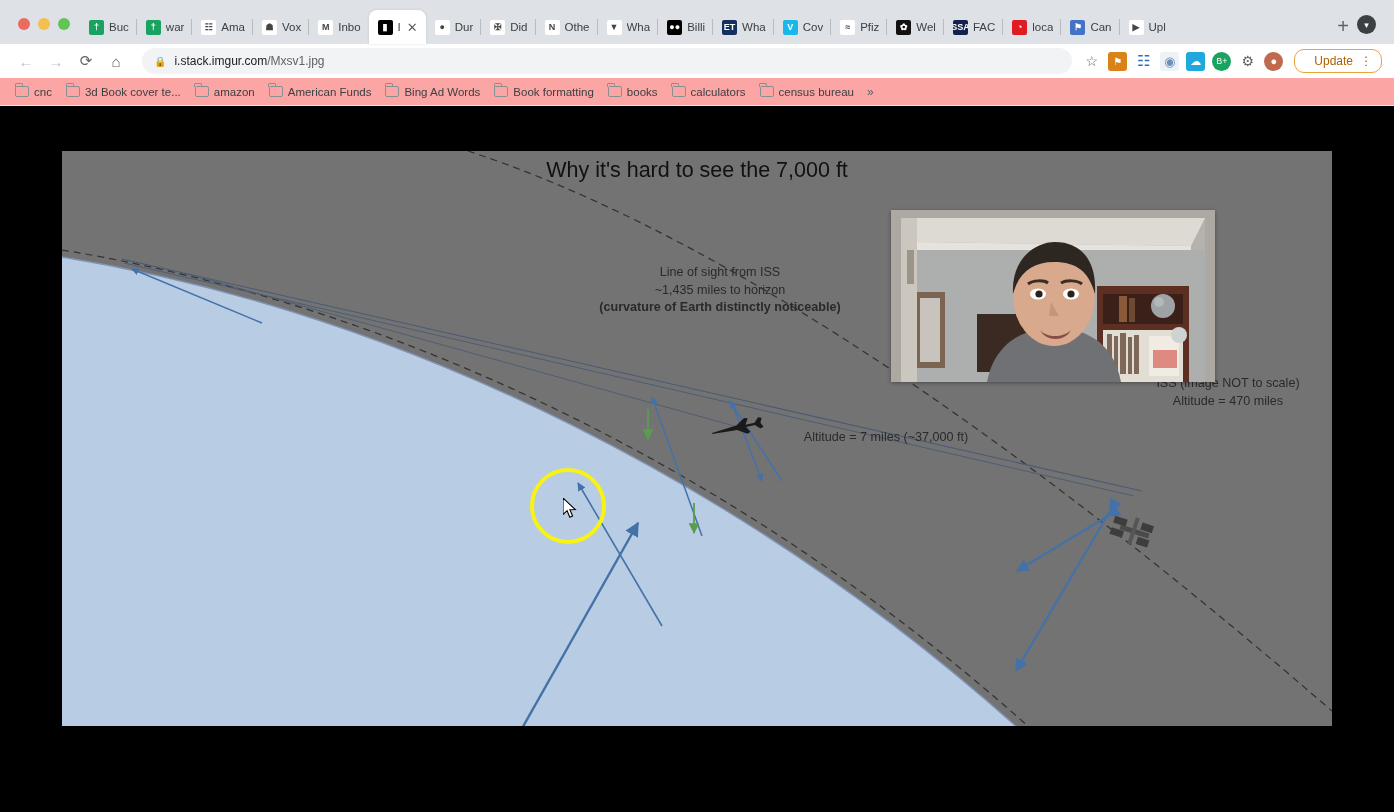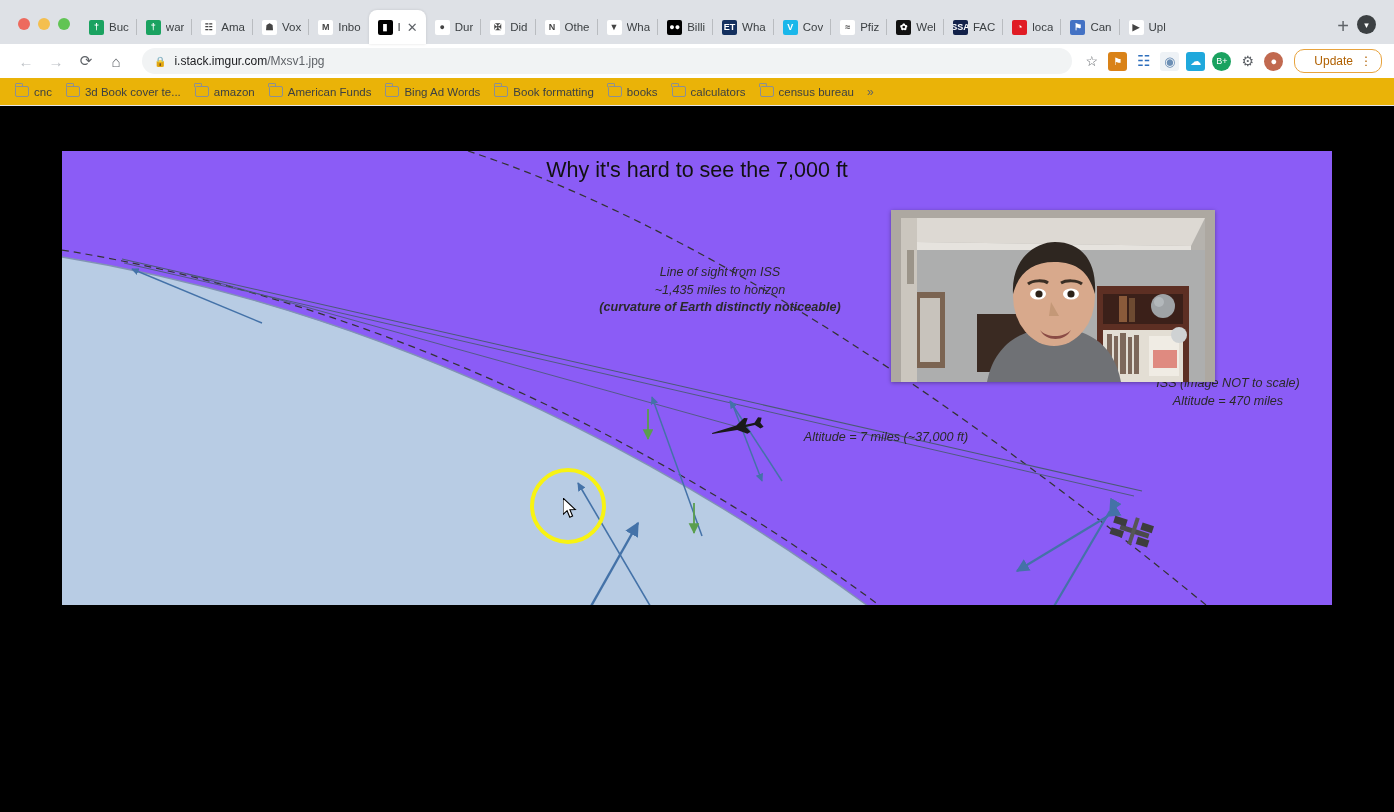--- a/index.html
+++ b/index.html
@@ -105,21 +105,21 @@
   .updbtn {
     height: 24px; border: 1px solid #e8a33d; border-radius: 10px;
     color: #b06000; font-size: 12px; display: flex; align-items: center;
     padding: 0 9px 0 19px; gap: 7px; margin-left: 4px;
   }
   .kebab { letter-spacing: 0; font-size: 12px; line-height: 1; }
 
   
   .bmbar {
     position: absolute; left: 0; top: 78px; width: 1394px; height: 28px;
-    background: #eab308; display: flex; align-items: center;
+    background: #fca5a5; display: flex; align-items: center;
     padding: 0 8px; font-size: 11.5px; color: #3c4043;
     border-bottom: 1px solid #e6e8ea;
   }
   .bm { display: flex; align-items: center; gap: 5px; padding: 0 7px; height: 22px; white-space: nowrap; }
   .bmfolder {
     width: 14px; height: 11px; flex: 0 0 14px;
     border: 1.4px solid #8a8f94; border-radius: 1.5px 2px 2px 2px;
     position: relative;
   }
   .bmfolder::before {
@@ -145,34 +145,34 @@
 
   
   .viewer {
     position: absolute; left: 0; top: 106px; width: 1394px; height: 706px;
     background: #000; overflow: hidden;
   }
 
   
   .diagram {
     position: absolute; left: 62px; top: 45px;
-    width: 1270px; height: 454px;
-    background: #8b5cf6; overflow: hidden;
+    width: 1270px; height: 575px;
+    background: #737373; overflow: hidden;
   }
   .diagram svg { display: block; }
 
   .dtitle {
     position: absolute; left: 0; top: 7px; width: 100%;
     text-align: center; font-size: 21.5px; color: #111;
     white-space: nowrap;
   }
 
   .lbl {
     position: absolute; font-size: 12.6px; color: #2a2a2a;
-    line-height: 17.5px; text-align: center; white-space: nowrap; font-style: italic;
+    line-height: 17.5px; text-align: center; white-space: nowrap;
   }
   .lbl.left { text-align: left; }
 
   
   .webcam {
     position: absolute; left: 891px; top: 104px;
     width: 324px; height: 172px;
     background: #b9b4ad; overflow: hidden;
     box-shadow: 0 1px 4px rgba(0,0,0,.35);
   }

